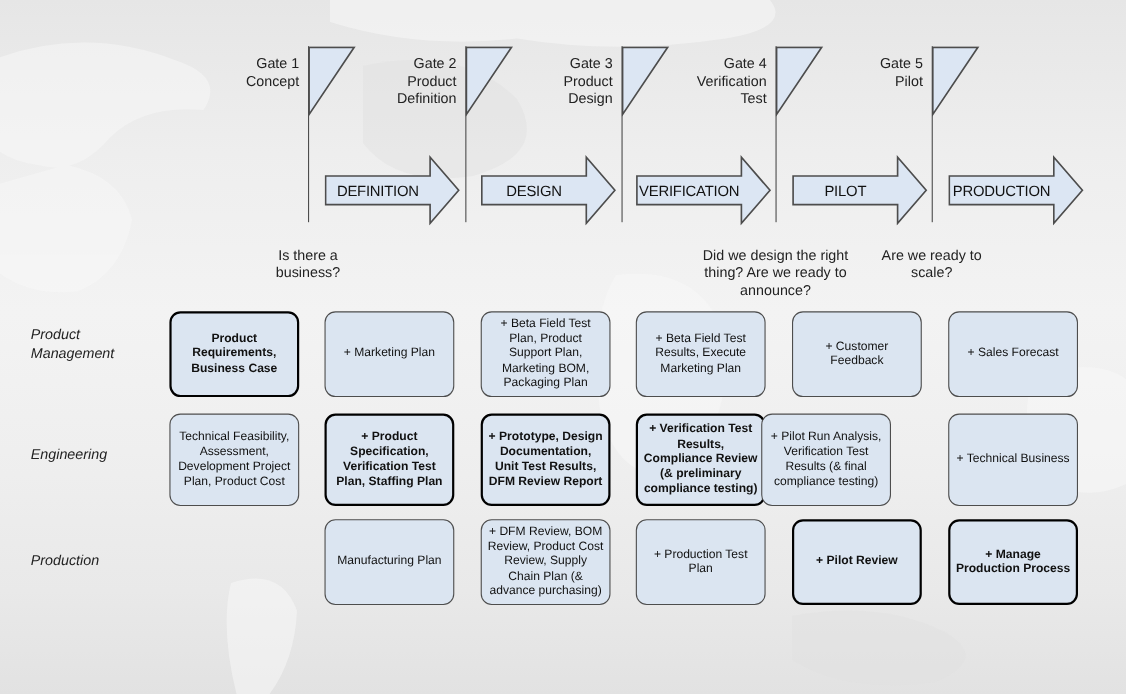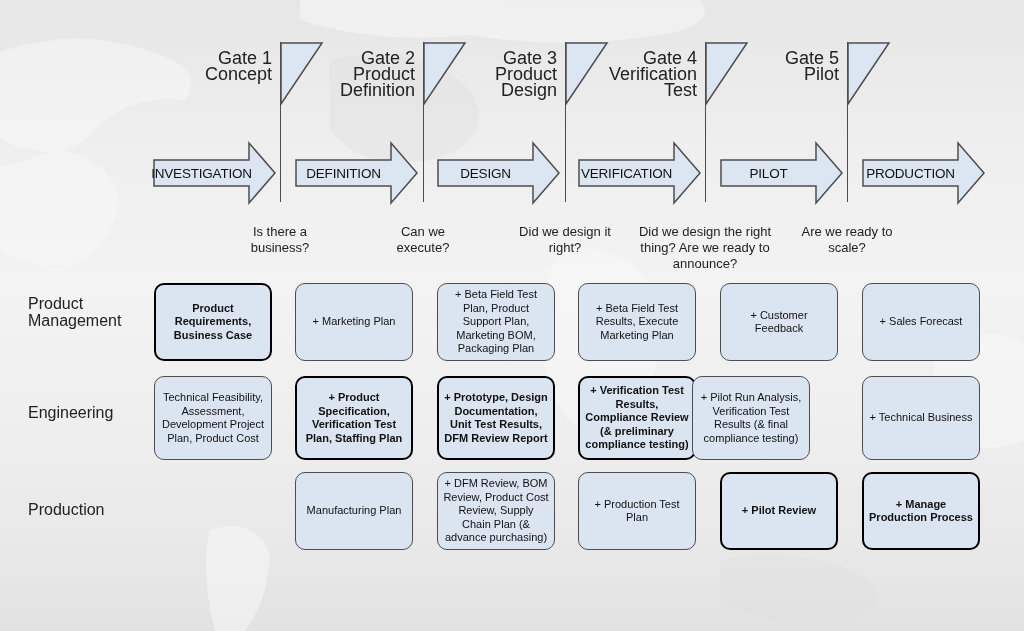--- a/index.html
+++ b/index.html
@@ -4,38 +4,38 @@
 <style>
   html,body{margin:0;padding:0;background:#cfcfcf;}
   .stage{
     position:relative;width:1024px;height:631px;overflow:hidden;
     font-family:"Liberation Sans","DejaVu Sans",sans-serif;color:#1a1a1a;
     background:linear-gradient(180deg,#e6e6e6 0%,#eeeeee 22%,#f3f3f3 45%,#efefef 65%,#e9e9e9 85%,#e2e2e2 100%);
   }
   .map{position:absolute;inset:0;pointer-events:none;}
   .gate-label{
     position:absolute;top:50px;width:128px;text-align:right;
-    font-size:18px;line-height:16px;white-space:pre-line;color:#222;
+    font-size:13px;line-height:16px;white-space:pre-line;color:#222;
   }
   .flag{position:absolute;top:42px;}
   .pole{position:absolute;top:42px;height:160px;width:0;border-left:1.5px solid #4d4d4d;}
   .arrow{position:absolute;top:141px;width:124px;height:64px;}
   .arrow svg{position:absolute;inset:0;}
   .arrow .lbl{
     position:absolute;left:1px;right:28px;top:19px;bottom:19px;
     display:flex;align-items:center;justify-content:center;
     font-size:13.5px;letter-spacing:-0.2px;color:#111;
   }
   .question{
     position:absolute;top:224px;text-align:center;
     font-size:13px;line-height:16px;color:#222;
   }
   .row-label{
     position:absolute;left:28px;width:120px;
-    font-size:16px;line-height:17px;color:#222;
+    font-size:13px;line-height:17px;color:#222;font-style:italic;
   }
   .cell{
     position:absolute;width:118px;box-sizing:border-box;
     display:flex;align-items:center;justify-content:center;text-align:center;
     background:#dbe5f1;border:1.4px solid #4d4d4d;border-radius:10px;
     padding:4px 5px;font-size:11px;line-height:13.5px;color:#111;
   }
   .cell.emphasis{border:2.6px solid #000;font-weight:bold;}
   .row-pm .cell{top:283px;min-height:78px;}
   .row-eng .cell{top:376px;min-height:84px;}
@@ -97,26 +97,20 @@
     </svg>
   <div class="pole" style="left:705px"></div>
 
   <div class="gate-label" style="left:711px">Gate 5
 Pilot</div>
   <svg class="flag" style="left:847px" width="44" height="64">
       <polygon class="shape" points="1,1 42,1 1,62"></polygon>
     </svg>
   <div class="pole" style="left:847px"></div>
 
-  <div class="arrow" style="left:153px">
-    <svg width="124" height="64">
-        <polygon class="shape" points="1,19 96,19 96,2 122,32 96,62 96,45 1,45"></polygon>
-      </svg>
-    <div class="lbl">INVESTIGATION</div>
-  </div>
   <div class="arrow" style="left:295px">
     <svg width="124" height="64">
         <polygon class="shape" points="1,19 96,19 96,2 122,32 96,62 96,45 1,45"></polygon>
       </svg>
     <div class="lbl">DEFINITION</div>
   </div>
   <div class="arrow" style="left:437px">
     <svg width="124" height="64">
         <polygon class="shape" points="1,19 96,19 96,2 122,32 96,62 96,45 1,45"></polygon>
       </svg>
@@ -135,22 +129,20 @@
     <div class="lbl">PILOT</div>
   </div>
   <div class="arrow" style="left:862px">
     <svg width="124" height="64">
         <polygon class="shape" points="1,19 96,19 96,2 122,32 96,62 96,45 1,45"></polygon>
       </svg>
     <div class="lbl">PRODUCTION</div>
   </div>
 
   <div class="question" style="left:230px;width:100px">Is there a business?</div>
-  <div class="question" style="left:378px;width:90px">Can we execute?</div>
-  <div class="question" style="left:505px;width:120px">Did we design it right?</div>
   <div class="question" style="left:792px;width:110px">Are we ready to scale?</div>
   <div class="question" style="left:625px;width:160px">Did we design the right thing? Are we ready to announce?</div>
 
   <div class="row-label" style="top:295px">Product Management</div>
   <div class="row-label" style="top:404px">Engineering</div>
   <div class="row-label" style="top:501px">Production</div>
 
   <div class="row-pm">
     <div class="cell emphasis" style="left:154px">Product Requirements, Business Case</div>
     <div class="cell" style="left:295px">+ Marketing Plan</div>

